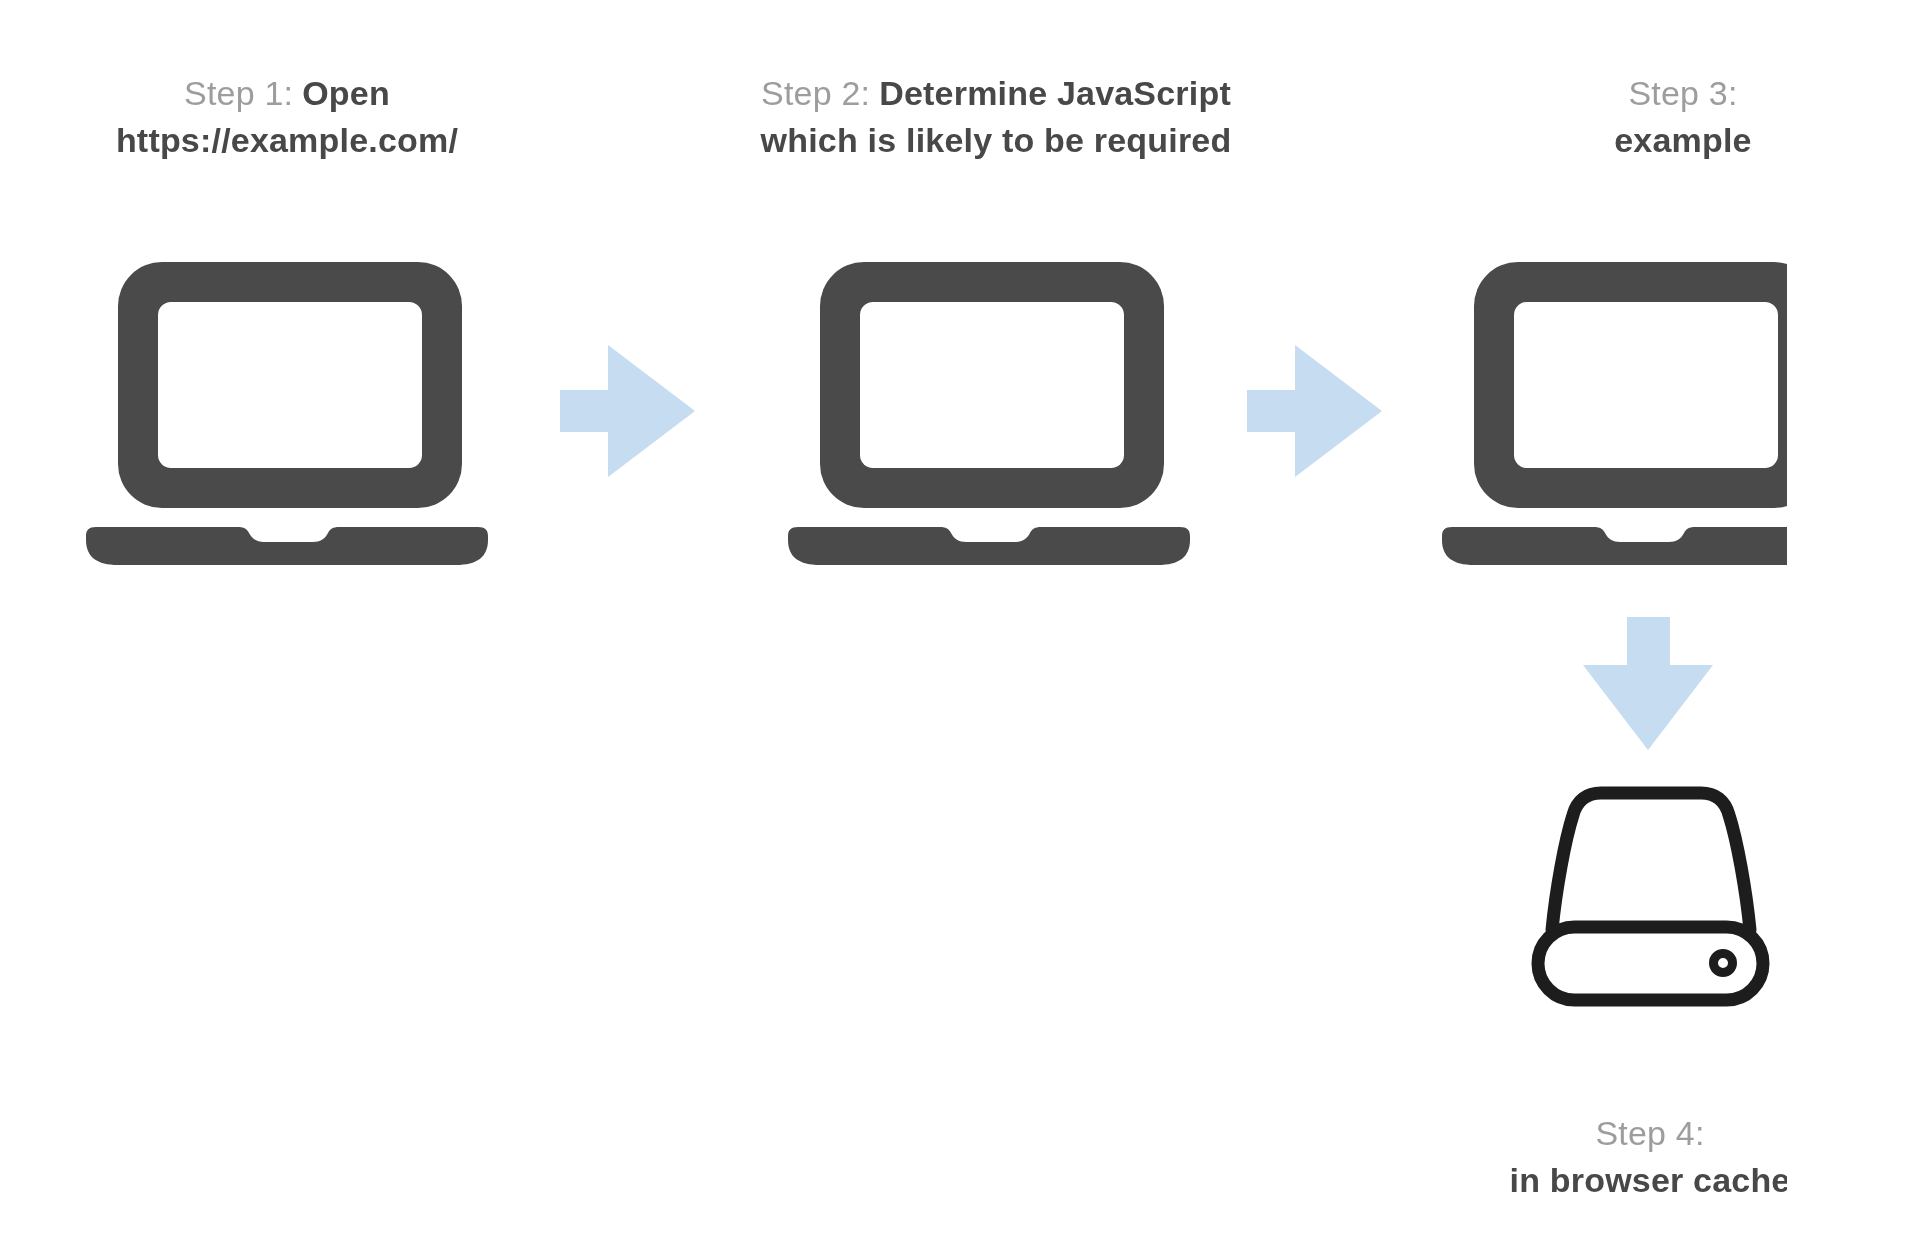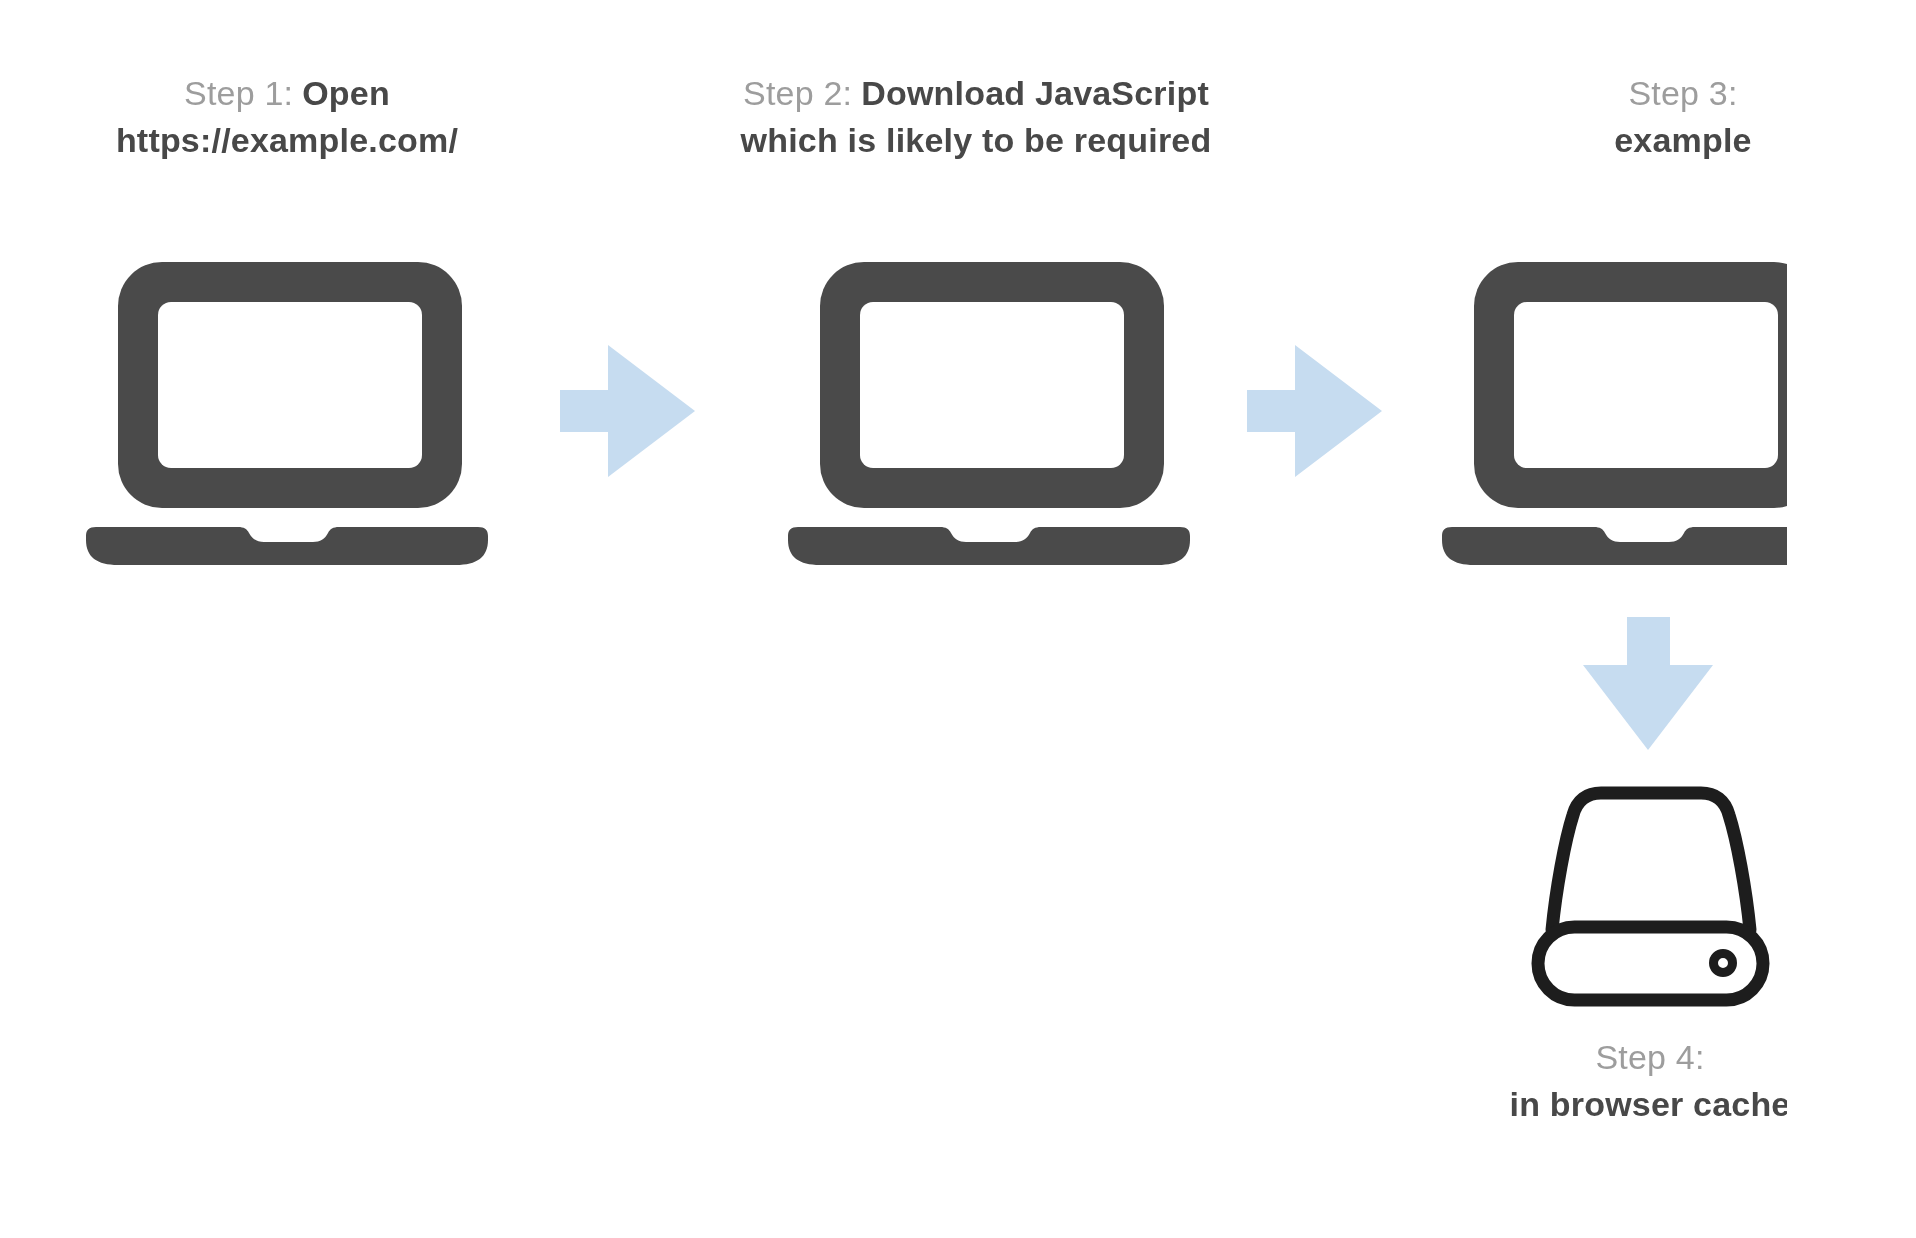--- a/index.html
+++ b/index.html
@@ -55,24 +55,24 @@
   <div class="step-label" style="left:22px; top:70px; width:530px;">
     <div class="line">
       <span class="prefix">Step 1:</span>
       <span>Open</span>
     </div>
     <div class="line">
       <span>https://example.com/</span>
     </div>
   </div>
 
-  <div class="step-label" style="left:666px; top:70px; width:620px;">
+  <div class="step-label" style="left:686px; top:70px; width:620px;">
     <div class="line">
       <span class="prefix">Step 2:</span>
-      <span>Download JavaScript</span>
+      <span>Determine JavaScript</span>
     </div>
     <div class="line">
       <span>which is likely to be required</span>
     </div>
   </div>
 
   <div class="step-label" style="left:1418px; top:70px; width:530px;">
     <div class="line">
       <span class="prefix">Step 3:</span>
     </div>
@@ -110,21 +110,21 @@
   <svg class="icon" style="left:1583px; top:617px;" width="130" height="133" viewBox="0 0 130 133">
     <polygon class="arrow" points="44,0 87,0 87,48 130,48 65,133 0,48 44,48"></polygon>
   </svg>
 
   <svg class="icon" style="left:1530px; top:782px;" width="240" height="228" viewBox="0 0 240 228">
     <path class="drive-stroke" stroke-width="13" d="M22,148 C26,107 35,58 43,33 C47,18 57,11 71,11 L171,11 C185,11 195,18 199,33 C207,58 216,107 220,148"></path>
     <rect class="drive-stroke" stroke-width="13" x="8" y="145" width="225" height="73" rx="36.5"></rect>
     <circle class="drive-stroke" stroke-width="9" cx="193" cy="181" r="9.5"></circle>
   </svg>
 
-  <div class="step-label" style="left:1385px; top:1034px; width:530px;">
+  <div class="step-label" style="left:1385px; top:1110px; width:530px;">
     <div class="line">
       <span class="prefix">Step 4:</span>
     </div>
     <div class="line">
       <span>in browser cache</span>
     </div>
   </div>
 
 </div>
 

